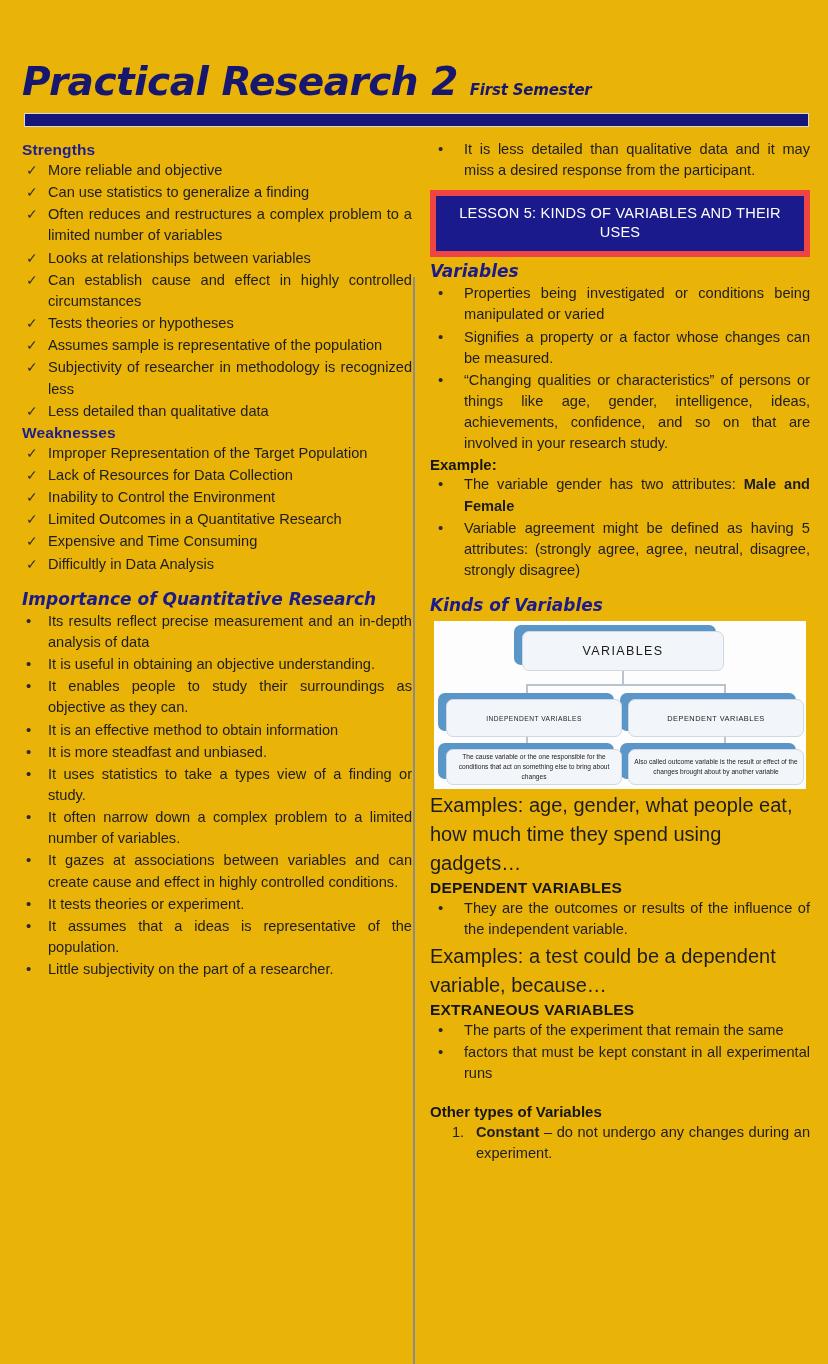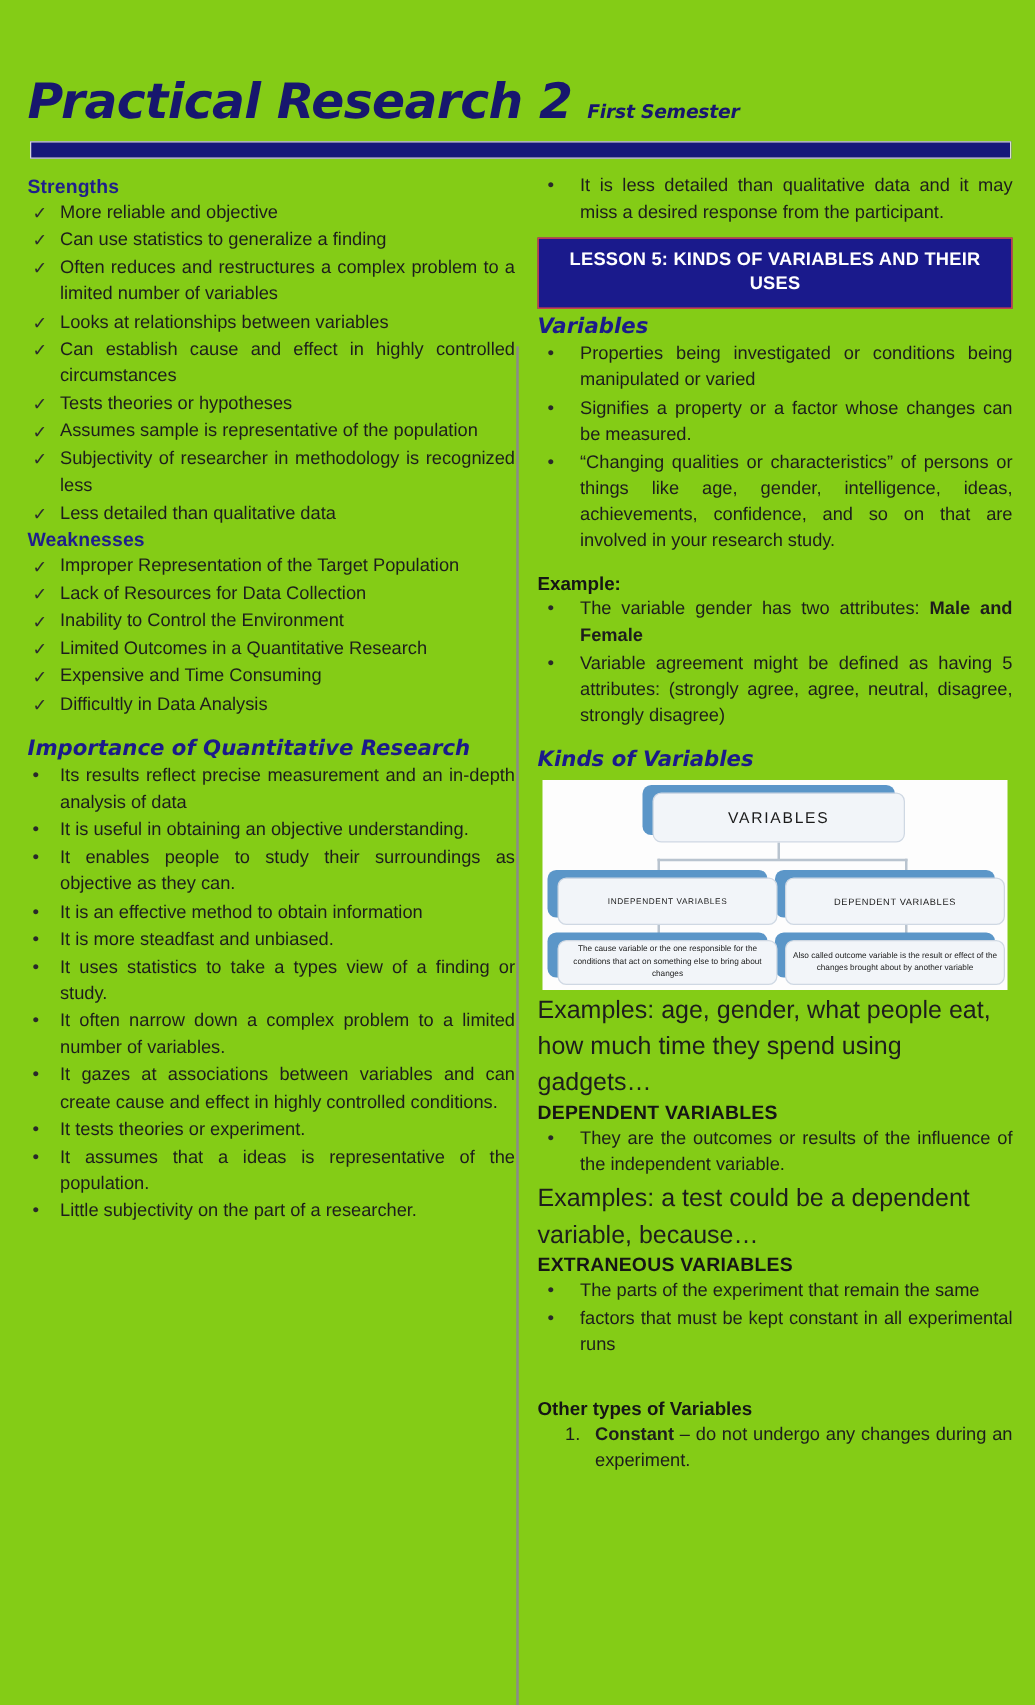--- a/index.html
+++ b/index.html
@@ -9,21 +9,21 @@
     height: 1364px;
     background: #ffffff;
     font-family: "Liberation Sans", sans-serif;
     color: #1d1d1d;
   }
 
   .page {
     position: relative;
     width: 828px;
     height: 1364px;
-    background: #84cc16;
+    background: #eab308;
     padding: 0;
     overflow: hidden;
   }
 
   
   .header {
     padding: 62px 22px 0 22px;
   }
   .title-row {
     display: flex;
@@ -88,21 +88,21 @@
     font-size: 17px;
     font-style: italic;
     font-weight: bold;
     color: #1b1b8a;
     margin: 14px 0 2px 0;
   }
   .sec-head-black {
     font-size: 15px;
     font-weight: bold;
     color: #151515;
-    margin: 15px 0 1px 0;
+    margin: 2px 0 1px 0;
   }
   .sec-head-caps {
     font-size: 15.5px;
     font-weight: bold;
     color: #151515;
     margin: 1px 0 1px 0;
     letter-spacing: 0.2px;
   }
 
   ul.plain { list-style: none; }
@@ -143,24 +143,24 @@
     margin: 0;
     text-align: left;
   }
 
   
   .col-right li.item .mark { width: 34px; padding-left: 8px; }
 
   
   .lesson-banner {
     background: #1a1a8c;
-    border: 1px solid #ef4444;
+    border: 6px solid #ef4444;
     color: #ffffff;
     font-size: 14.6px;
-    font-weight: bold;
+    font-weight: normal;
     text-align: center;
     padding: 8px 14px 9px 14px;
     line-height: 1.3;
     margin: 9px 0 4px 0;
     letter-spacing: 0.2px;
   }
 
   
   ol.numlist { list-style: none; margin-top: 2px; }
   ol.numlist li {

